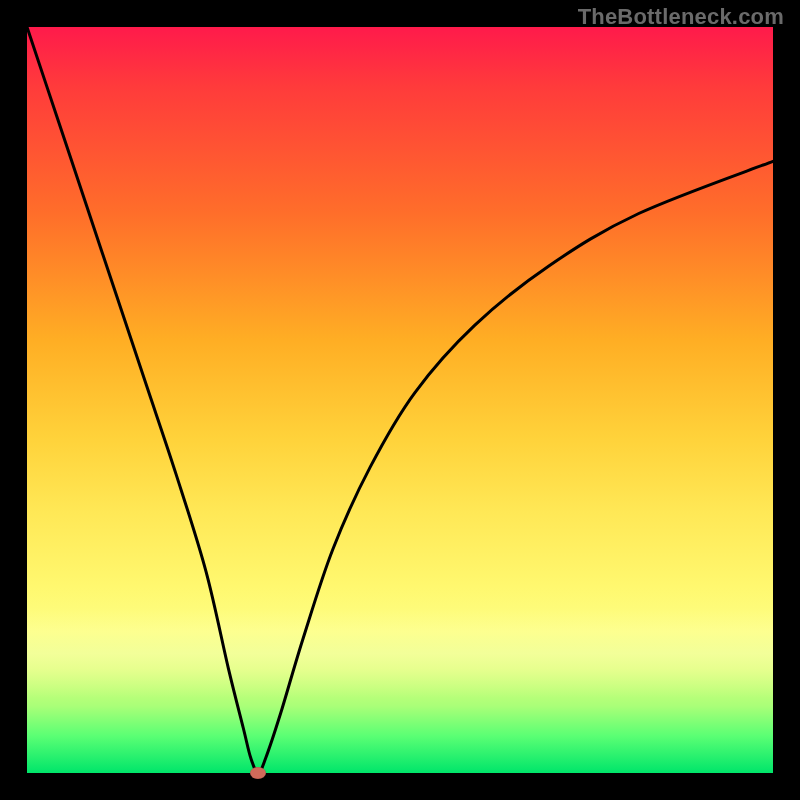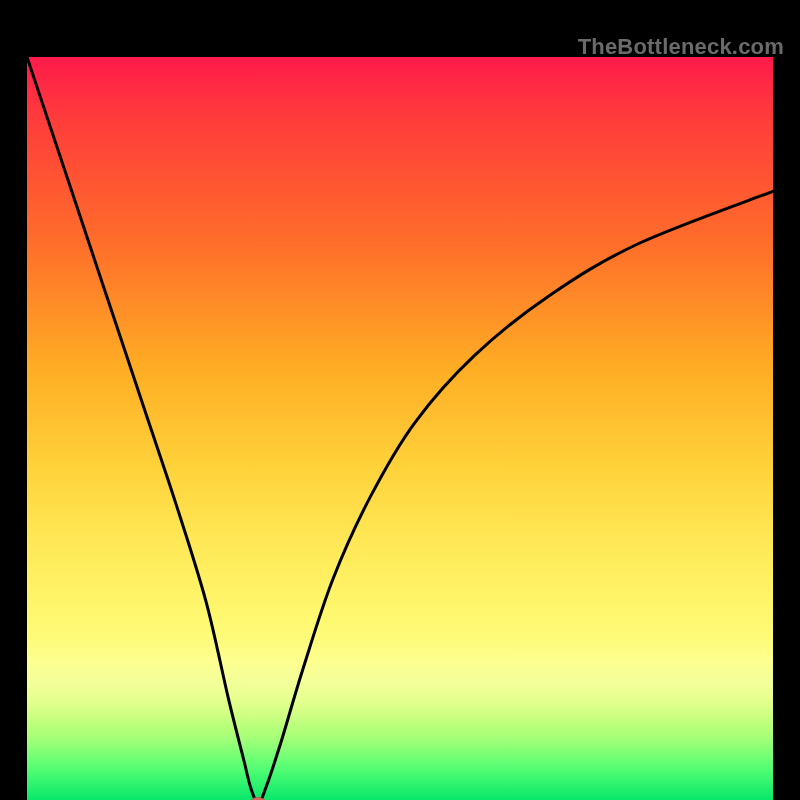--- a/index.html
+++ b/index.html
@@ -2,21 +2,20 @@
 <html><head>
 <meta charset="utf-8">
 <style>
   * { margin: 0; padding: 0; box-sizing: border-box; }
   html, body { width: 800px; height: 800px; overflow: hidden; background: #000; }
   .frame {
     position: relative;
     width: 800px;
     height: 572px;
     background: #000;
-    margin-top: 30px;
   }
   .plot-area {
     position: absolute;
     left: 27px;
     top: 27px;
     width: 746px;
     height: 746px;
     background: linear-gradient(to bottom,
       #ff1a4b 0%,
       #ff3b3b 8%,

